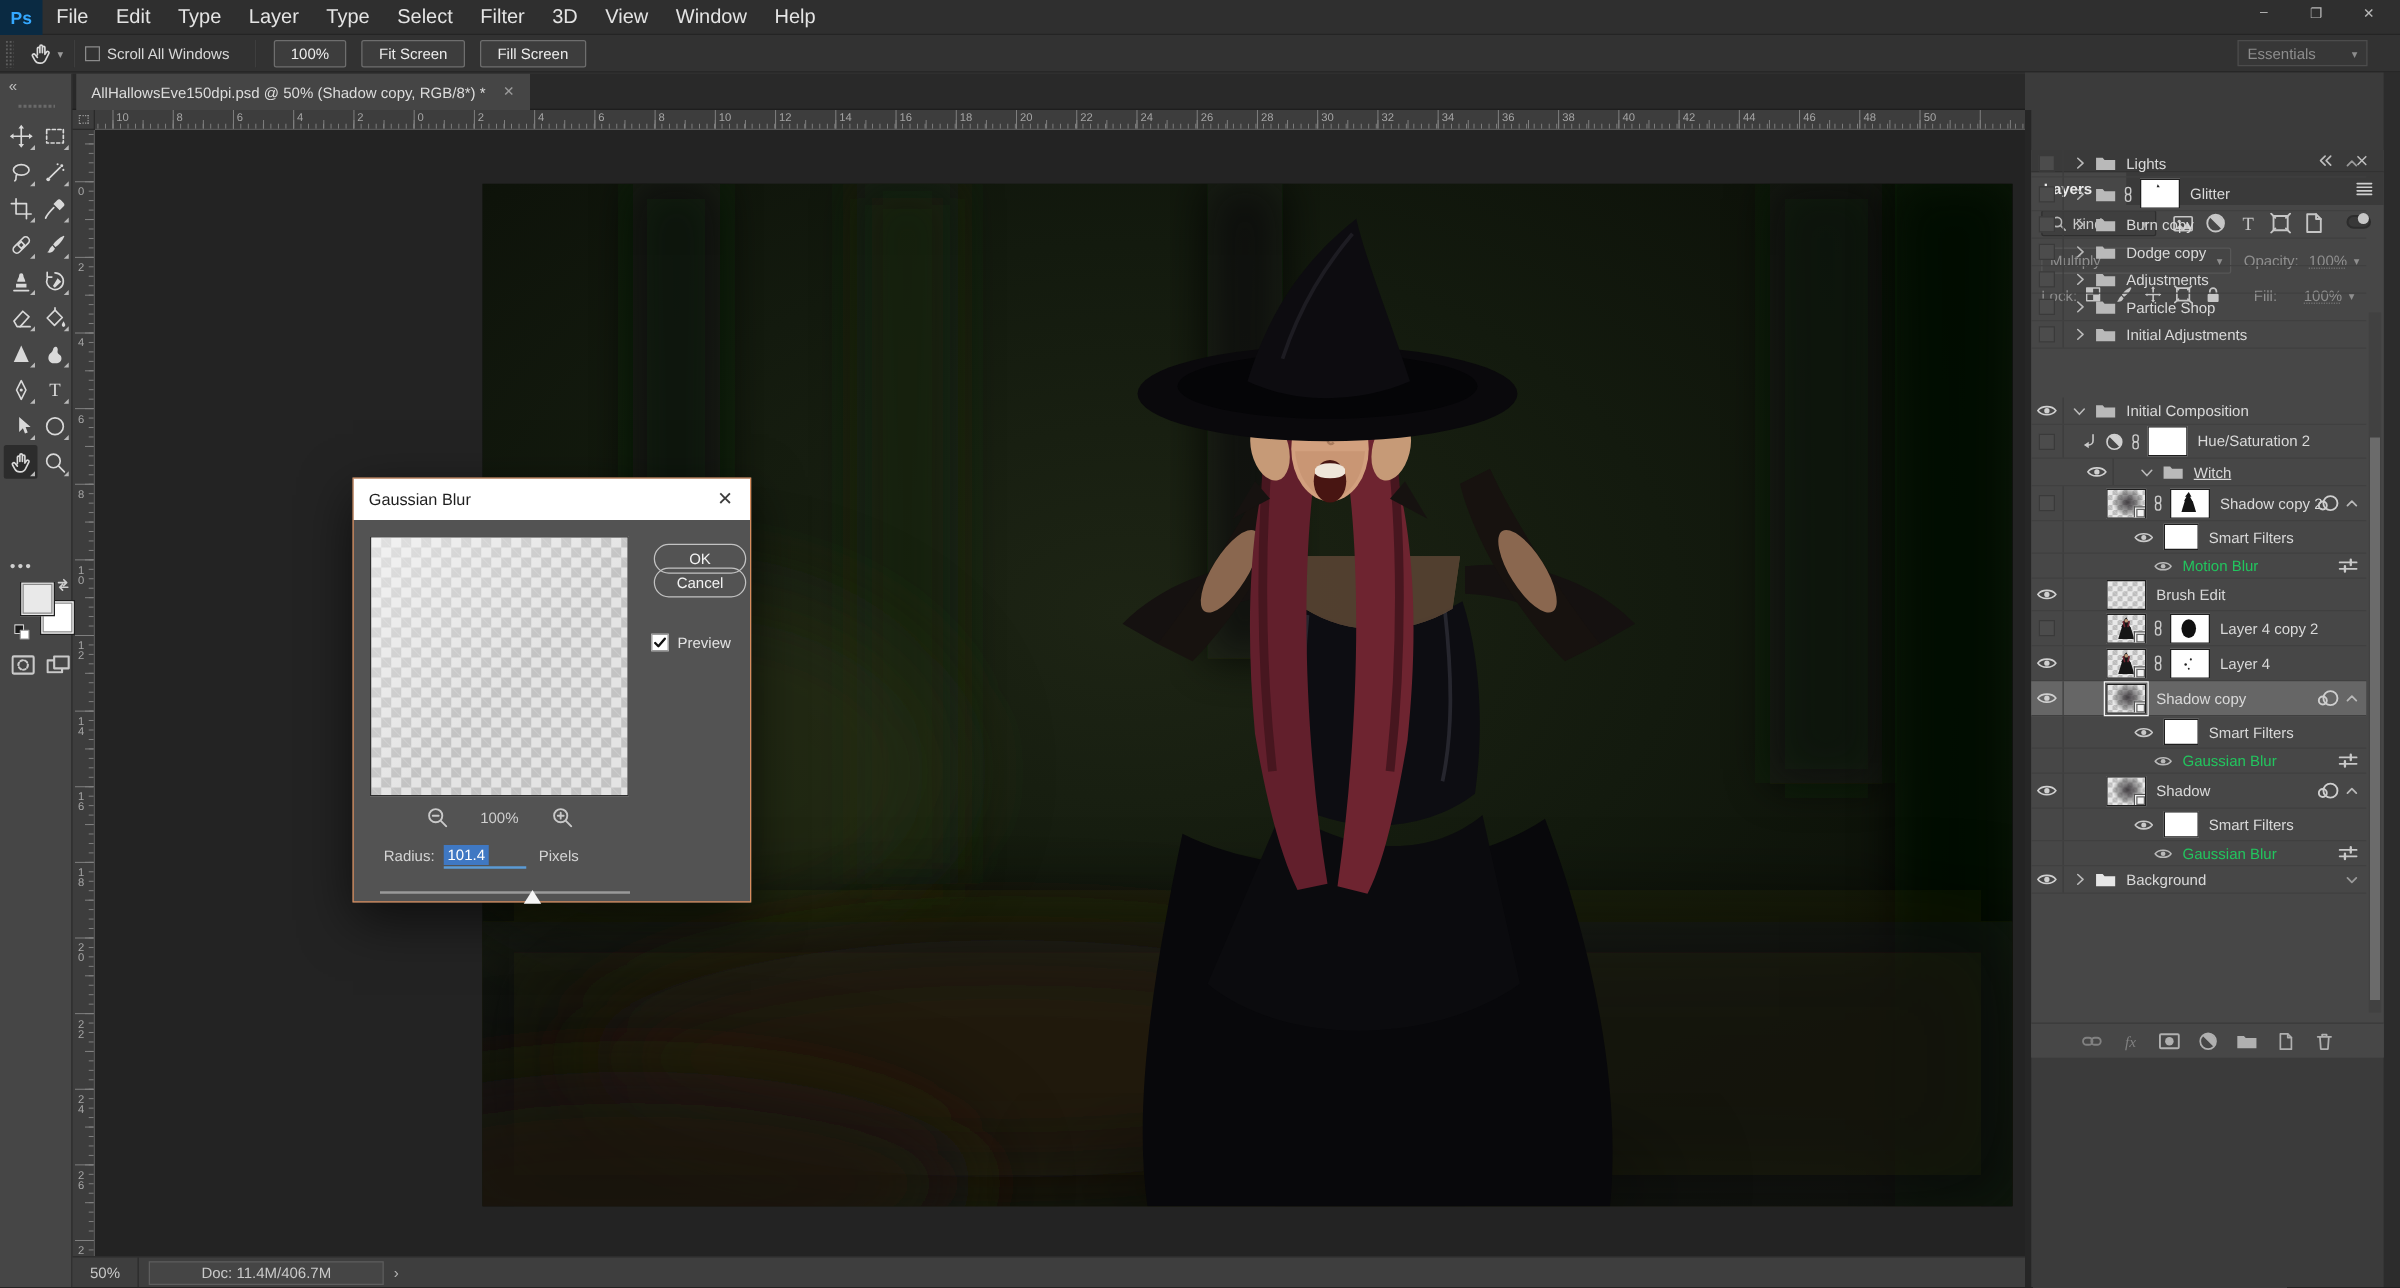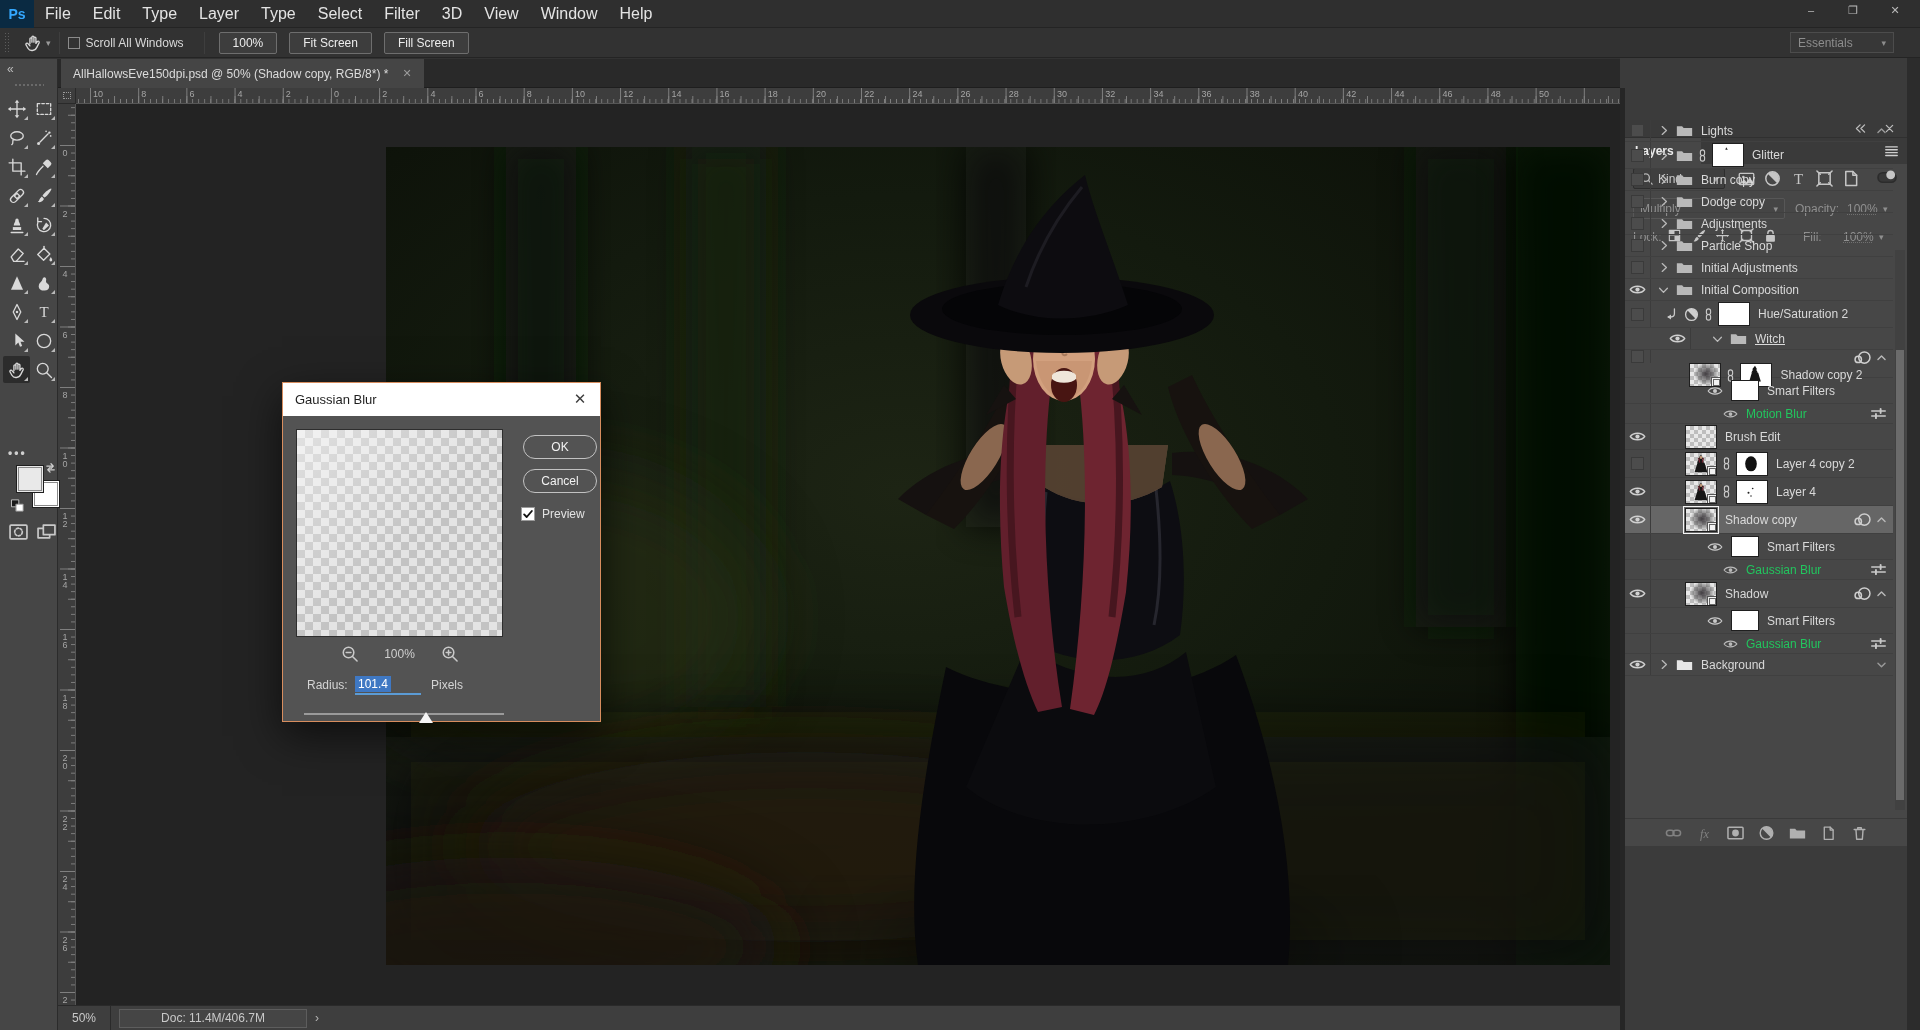--- a/index.html
+++ b/index.html
@@ -73,21 +73,21 @@
   #radiusrow{position:absolute;left:0;top:293px;width:319px;height:20px;color:#d4d4d4}
   #radiuslabel{position:absolute;left:24px;top:2px}
   #radiusinput{position:absolute;left:72px;top:0;width:66px;height:19px;border-bottom:2px solid #5b9bd5;font-size:12px}
   #radiusval{background:#3f78c3;color:#fff;padding:1px 3px;display:inline-block}
   #pixels{position:absolute;left:148px;top:2px}
   #slider{position:absolute;left:21px;top:330px;width:200px;height:2px;background:#9a9a9a}
   #sliderthumb{position:absolute;top:-1px;width:0;height:0;border-left:7px solid transparent;
                border-right:7px solid transparent;border-bottom:11px solid #f5f5f5}
   .dlgbtn{position:absolute;left:240px;width:74px;height:24px;border:1px solid #c2c2c2;border-radius:12px;
           background:transparent;color:#f2f2f2;font-size:12px;display:flex;align-items:center;justify-content:center}
-  #okbtn{top:52px}#cancelbtn{top:86px}
+  #okbtn{top:52px}#cancelbtn{top:71px}
   #previewck{position:absolute;left:238px;top:124px;display:flex;align-items:center;color:#e2e2e2}
   #previewbox{width:14px;height:14px;background:#fff;border:1px solid #9b9b9b;margin-right:7px;
               display:flex;align-items:center;justify-content:center}
   
   #rightbg{position:absolute;left:1620px;top:58px;width:287px;height:972px;background:#3b3b3b}
   #gapline{position:absolute;left:1620px;top:88px;width:5px;height:942px;background:#262626}
   #rightstrip{position:absolute;left:1907px;top:58px;width:13px;height:972px;background:#2c2c2c}
   #layers{position:absolute;left:1625px;top:120px;width:282px;height:726px;background:#474747;font-size:12px}
   #lp-strip{position:absolute;left:0;top:0;width:282px;height:18px;background:#3a3a3a;border-bottom:1px solid #303030}
   #lp-tabs{position:absolute;left:0;top:18px;width:282px;height:26px;background:#3a3a3a}
@@ -814,21 +814,21 @@
             </span>
             <span style="margin: 0px 0px 0px 6px;">
               <svg viewBox="0 0 20 17" width="17" height="15" fill="none" stroke="#b9b9b9" stroke-width="1.6" stroke-linecap="round" stroke-linejoin="round">
                 <path d="M1 3.5h6.2L9 5.5h10V15H1z" fill="#b9b9b9" stroke="none"></path>
               </svg>
             </span>
             <span class="lname">Initial Adjustments</span>
           </div>
           <div class="rowright"></div>
         </div>
-        <div class="lrow" style="height: 22px;">
+        <div class="lrow" style="height: 22px; margin-top: 39px;">
           <div class="eyecol">
             <span>
               <svg viewBox="0 0 20 12" width="17" height="11" fill="none" stroke="#d0d0d0" stroke-width="1.6" stroke-linecap="round" stroke-linejoin="round">
                 <path d="M1.5 6C5 .9 15 .9 18.5 6 15 11.1 5 11.1 1.5 6z"></path>
                 <circle cx="10" cy="6" r="2.5" fill="#d0d0d0" stroke="none"></circle>
               </svg>
             </span>
           </div>
           <div style="display: flex; align-items: center; height: 100%; flex: 1 1 0%; position: relative; padding-left: 6px;">
             <span>
@@ -890,21 +890,21 @@
             </span>
             <span style="margin: 0px 0px 0px 6px;">
               <svg viewBox="0 0 20 17" width="17" height="15" fill="none" stroke="#b9b9b9" stroke-width="1.6" stroke-linecap="round" stroke-linejoin="round">
                 <path d="M1 3.5h6.2L9 5.5h10V15H1z" fill="#b9b9b9" stroke="none"></path>
               </svg>
             </span>
             <span class="lname underln">Witch</span>
           </div>
           <div class="rowright"></div>
         </div>
-        <div class="lrow" style="height: 28px; flex-direction: column;">
+        <div class="lrow" style="height: 28px;">
           <div class="eyecol">
             <span class="eyewell"></span>
           </div>
           <div style="display: flex; align-items: center; height: 100%; flex: 1 1 0%; position: relative; padding-left: 34px;">
             <div class="thumb" style="width: 32px; height: 24px;">
               <div class="blurblob"></div>
               <span class="sobadge"></span>
             </div>
             <span style="margin: 0px 2px 0px 5px;">
               <svg viewBox="0 0 12 18" width="9" height="15" fill="none" stroke="#c9c9c9" stroke-width="1.6" stroke-linecap="round" stroke-linejoin="round">

